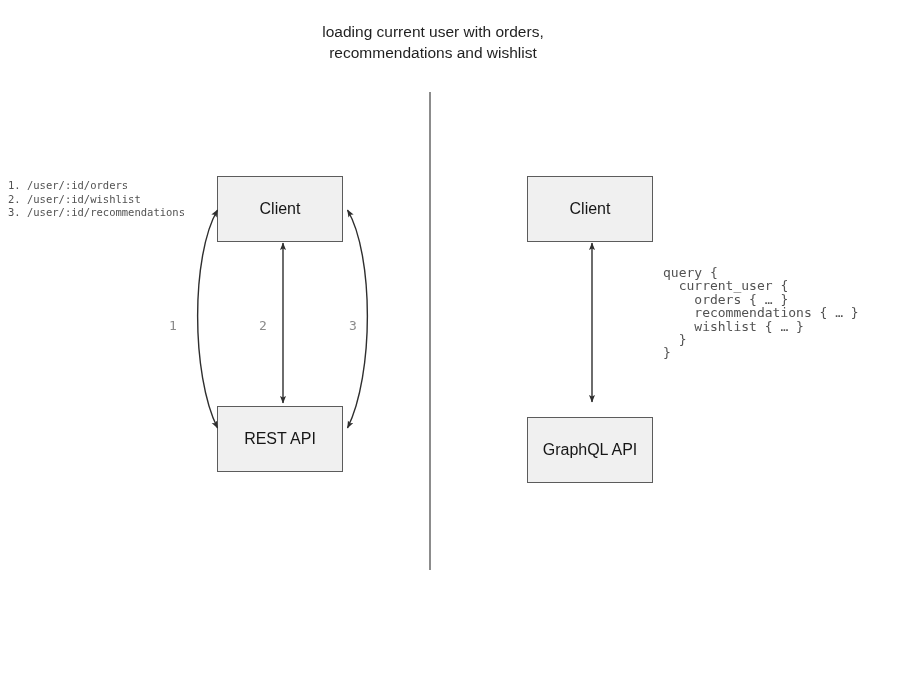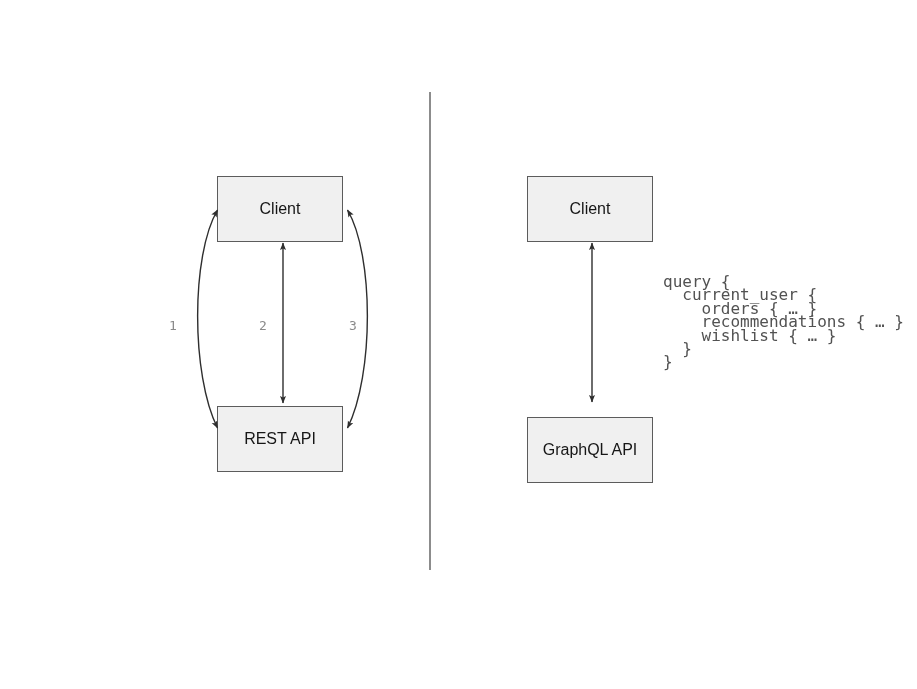--- a/index.html
+++ b/index.html
@@ -56,22 +56,22 @@
   .endpoint-list {
     position: absolute;
     left: 8px;
     top: 179px;
     font-size: 10.5px;
     line-height: 13.5px;
   }
   .query-code {
     position: absolute;
     left: 663px;
-    top: 275px;
-    font-size: 16px;
+    top: 266px;
+    font-size: 13px;
     line-height: 13.4px;
   }
   .arrow-num {
     position: absolute;
     width: 24px;
     text-align: center;
     font-family: "DejaVu Sans Mono", "Liberation Mono", monospace;
     font-size: 13px;
     color: var(--number-label);
   }
@@ -98,21 +98,28 @@
     stroke-width: 1.4;
     fill: none;
   }
   .arrowhead-path { fill: var(--arrow); }
 </style>
 </head>
 <body>
 
 <div class="canvas">
 
+  <div class="diagram-title">
+    <div>loading current user with orders,</div>
+    <div>recommendations and wishlist</div>
+  </div>
 
+  <div class="endpoint-list mono">1. /user/:id/orders
+2. /user/:id/wishlist
+3. /user/:id/recommendations</div>
 
   <div class="node-box box-client-left">
     <span>Client</span>
   </div>
 
   <div class="node-box box-rest-api">
     <span>REST API</span>
   </div>
 
   <span class="arrow-num num-1">1</span>

